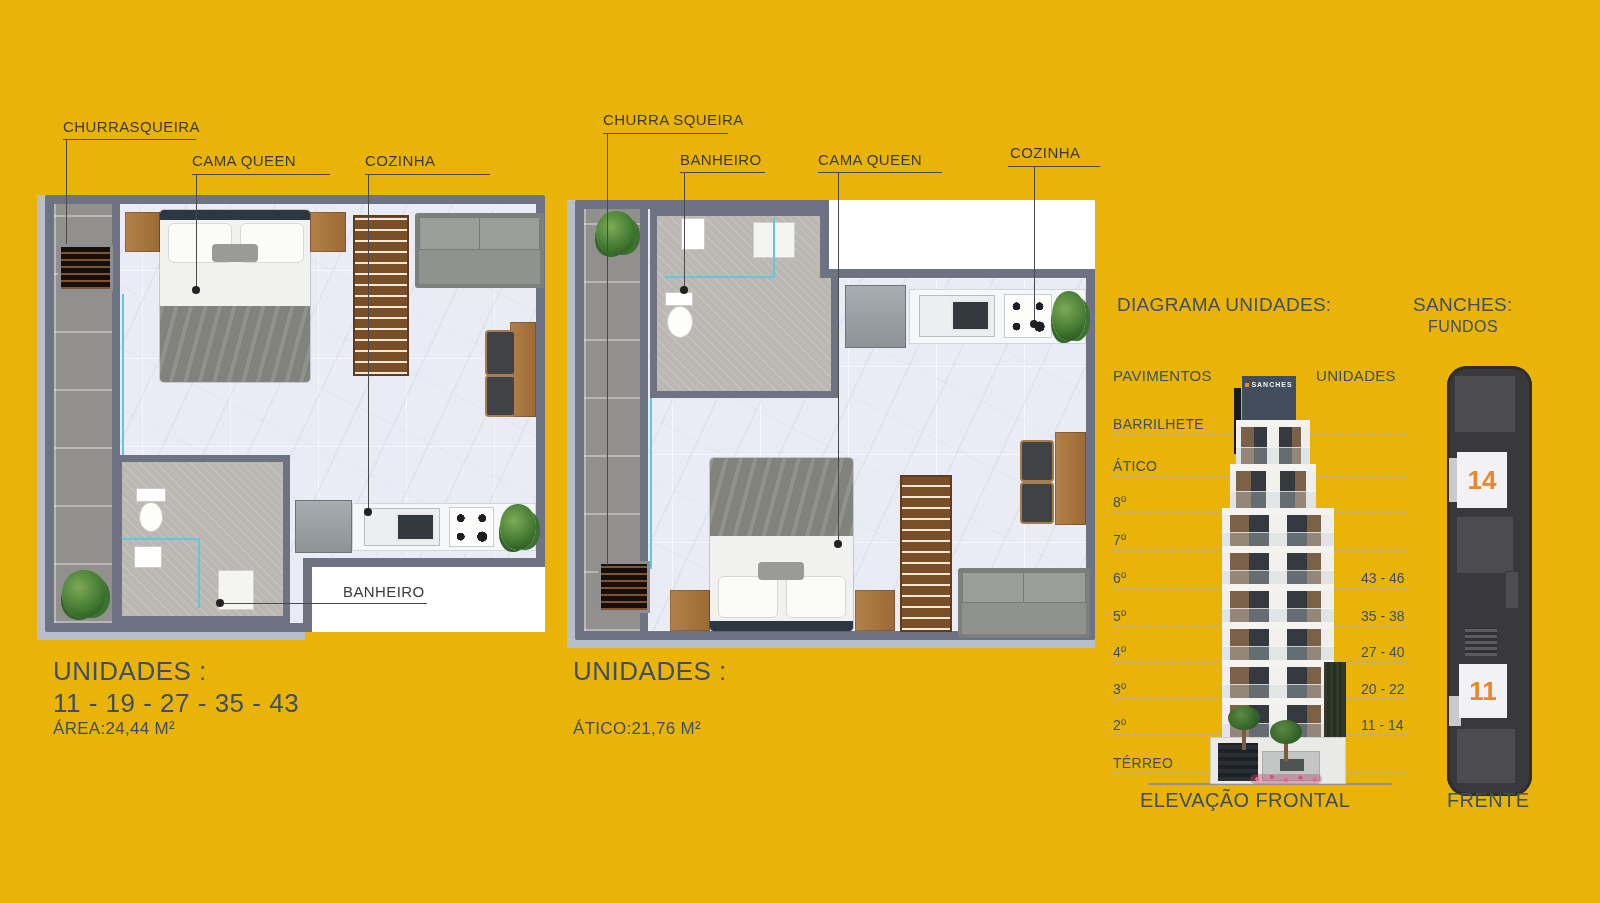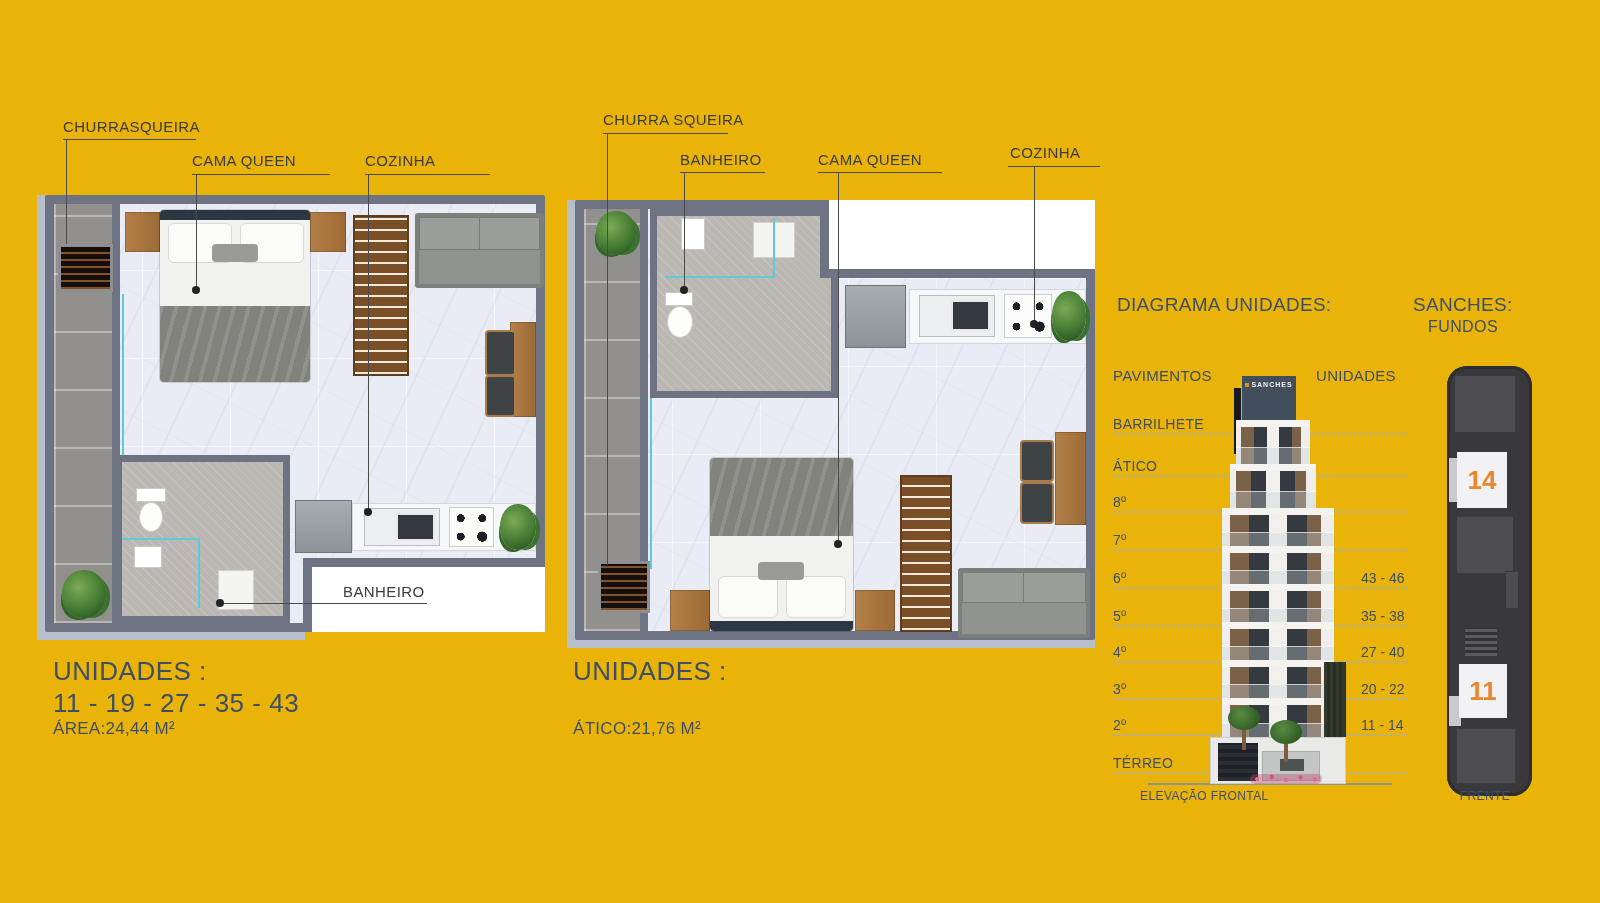--- a/index.html
+++ b/index.html
@@ -71,21 +71,21 @@
   .info-units{position:absolute;font-size:26px;letter-spacing:.5px;color:#3d4f68;}
   .info-area{position:absolute;font-size:17px;letter-spacing:.3px;color:#3d4f68;}
 
   
   .sec-title{position:absolute;font-size:19px;letter-spacing:.3px;color:#3d4f68;}
   .col-head{position:absolute;font-size:15px;letter-spacing:.3px;color:#3d4f68;}
   .rows{position:absolute;left:1113px;top:370px;width:295px;height:412px;}
   .frow{position:absolute;left:0;right:0;height:16px;border-bottom:2px dotted #a8aeb9;}
   .frow .flab{position:absolute;left:0;bottom:1px;font-size:14px;color:#3d4f68;letter-spacing:.3px;white-space:nowrap;}
   .frow .funits{position:absolute;left:248px;bottom:1px;font-size:14px;color:#3d4f68;white-space:nowrap;}
-  .caption{position:absolute;font-size:12px;letter-spacing:.4px;color:#3d4f68;}
+  .caption{position:absolute;font-size:20px;letter-spacing:.4px;color:#3d4f68;}
 
   
   .bld{position:absolute;left:1210px;top:376px;width:136px;height:408px;z-index:3;}
   .sign{position:absolute;left:32px;top:0;width:54px;height:44px;background:#434e5c;
         display:flex;align-items:flex-start;justify-content:center;padding-top:5px;box-sizing:border-box;}
   .sign .stxt{font-size:7px;letter-spacing:1px;color:#f2f2f2;font-weight:bold;}
   .sign .sq{display:inline-block;width:4px;height:4px;background:#e8872e;margin-right:2px;}
   .chimney{position:absolute;width:7px;background:#17191c;}
   .flr{position:absolute;border-top:7px solid #f4f3f0;box-sizing:border-box;
       background:linear-gradient(90deg,#efeeea 0 7%,#7b6148 7% 24%,#343a3f 24% 42%,#f1f0ec 42% 58%,#343a3f 58% 76%,#7b6148 76% 88%,#efeeea 88% 100%);}

